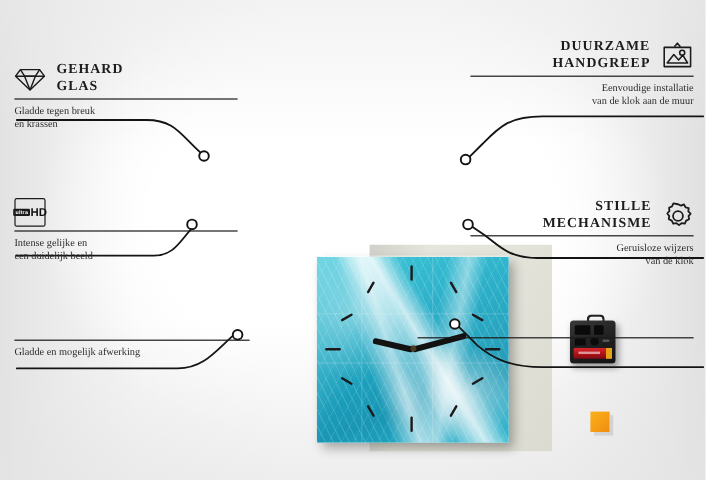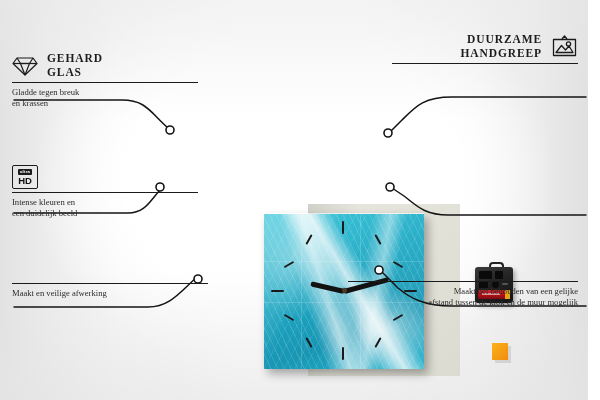--- a/index.html
+++ b/index.html
@@ -84,21 +84,21 @@
     font-family:"Liberation Serif", serif;
     font-weight:700;font-size:11.5px;line-height:13.5px;
     letter-spacing:.9px;color:#1d1d1d;text-transform:uppercase;white-space:pre-line;}
   .feat .rule{height:0;border-top:1.4px solid #1b1b1b;margin:3px 0 4px 0;}
   .feat .desc{
     font-family:"Liberation Serif", serif;
     font-size:8.6px;line-height:10.6px;color:#2c2c2c;white-space:pre-line;}
   .ic{flex:0 0 auto;display:block;}
 
   .hd-badge{width:24px;height:22px;border:1.6px solid #1b1b1b;border-radius:2px;
-    display:flex;flex-direction:column;align-items:center;justify-content:center;line-height:1;}
+    display:flex;flex-direction:row;align-items:center;justify-content:center;line-height:1;}
   .hd-badge .u{font-family:"Liberation Sans",sans-serif;font-size:4.4px;font-weight:700;letter-spacing:.2px;color:#fff;background:#1b1b1b;padding:.6px 2px;border-radius:1px;}
   .hd-badge .h{font-family:"Liberation Sans",sans-serif;font-size:9.5px;font-weight:700;color:#111;margin-top:1px;}
 </style>
 </head>
 <body>
 
 <div id="stage">
 
   <div class="bg-base"></div>
   <div class="bg-vign"></div>
@@ -193,45 +193,60 @@
   </div>
 
   <div class="feat left" style="top:165px;">
     <div class="head">
       <div class="hd-badge ic">
         <span class="u">ultra</span>
           <span class="h">HD</span>
       </div>
     </div>
     <div class="rule"></div>
-    <div class="desc">Intense kleuren en
+    <div class="desc">Intense gelijke en
 een duidelijk beeld</div>
   </div>
 
   <div class="feat left" style="top:280px;width:196px;">
     <div class="rule"></div>
-    <div class="desc">Maakt en veilige afwerking</div>
+    <div class="desc">Gladde en mogelijk afwerking</div>
   </div>
 
   <div class="feat right" style="top:33px;">
     <div class="head">
       <div class="title">DUURZAME
 HANDGREEP</div>
       <svg class="ic" width="27" height="23" viewBox="0 0 27 23">
         <g fill="none" stroke="#1b1b1b" stroke-width="1.3" stroke-linejoin="round">
           <path d="M11,4 L13.5,1 L16,4"></path>
           <rect x="2.5" y="4.5" width="22" height="16"></rect>
           <path d="M5,17.5 L10.5,10.5 L14.5,15 L18,11 L22,17.5 Z"></path>
           <circle cx="17.5" cy="9" r="2.1"></circle>
         </g>
       </svg>
     </div>
     <div class="rule"></div>
-  </div>
-
+    <div class="desc">Eenvoudige installatie
+van de klok aan de muur</div>
+  </div>
+
+  <div class="feat right" style="top:166px;">
+    <div class="head">
+      <div class="title">STILLE
+MECHANISME</div>
+      <svg class="ic" width="26" height="24" viewBox="0 0 26 24">
+        <g fill="none" stroke="#1b1b1b" stroke-width="1.5" stroke-linejoin="round">
+          <path d="M13,2.2 l2.6,1.1 2.4,-1.0 1.3,2.5 2.6,0.6 -0.3,2.7 1.9,1.9 -1.7,2.1 0.5,2.6 -2.5,1.1 -1.1,2.5 -2.7,-0.3 -2.2,1.6 -2.1,-1.7 -2.7,0.4 -1.2,-2.4 -2.5,-1.2 0.4,-2.7 -1.6,-2.1 1.8,-2.1 -0.4,-2.7 2.5,-1.1 1.2,-2.5 z"></path>
+          <circle cx="13" cy="12" r="4.1"></circle>
+        </g>
+      </svg>
+    </div>
+    <div class="rule"></div>
+    <div class="desc">Geruisloze wijzers
+van de klok</div>
+  </div>
 
   <div class="feat right" style="top:278px;width:230px;">
     <div class="rule"></div>
-    <div class="desc">Maakt het behouden van een gelijke
-afstand tussen de klok en de muur mogelijk</div>
   </div>
 
 </div>
 
 </body></html>

